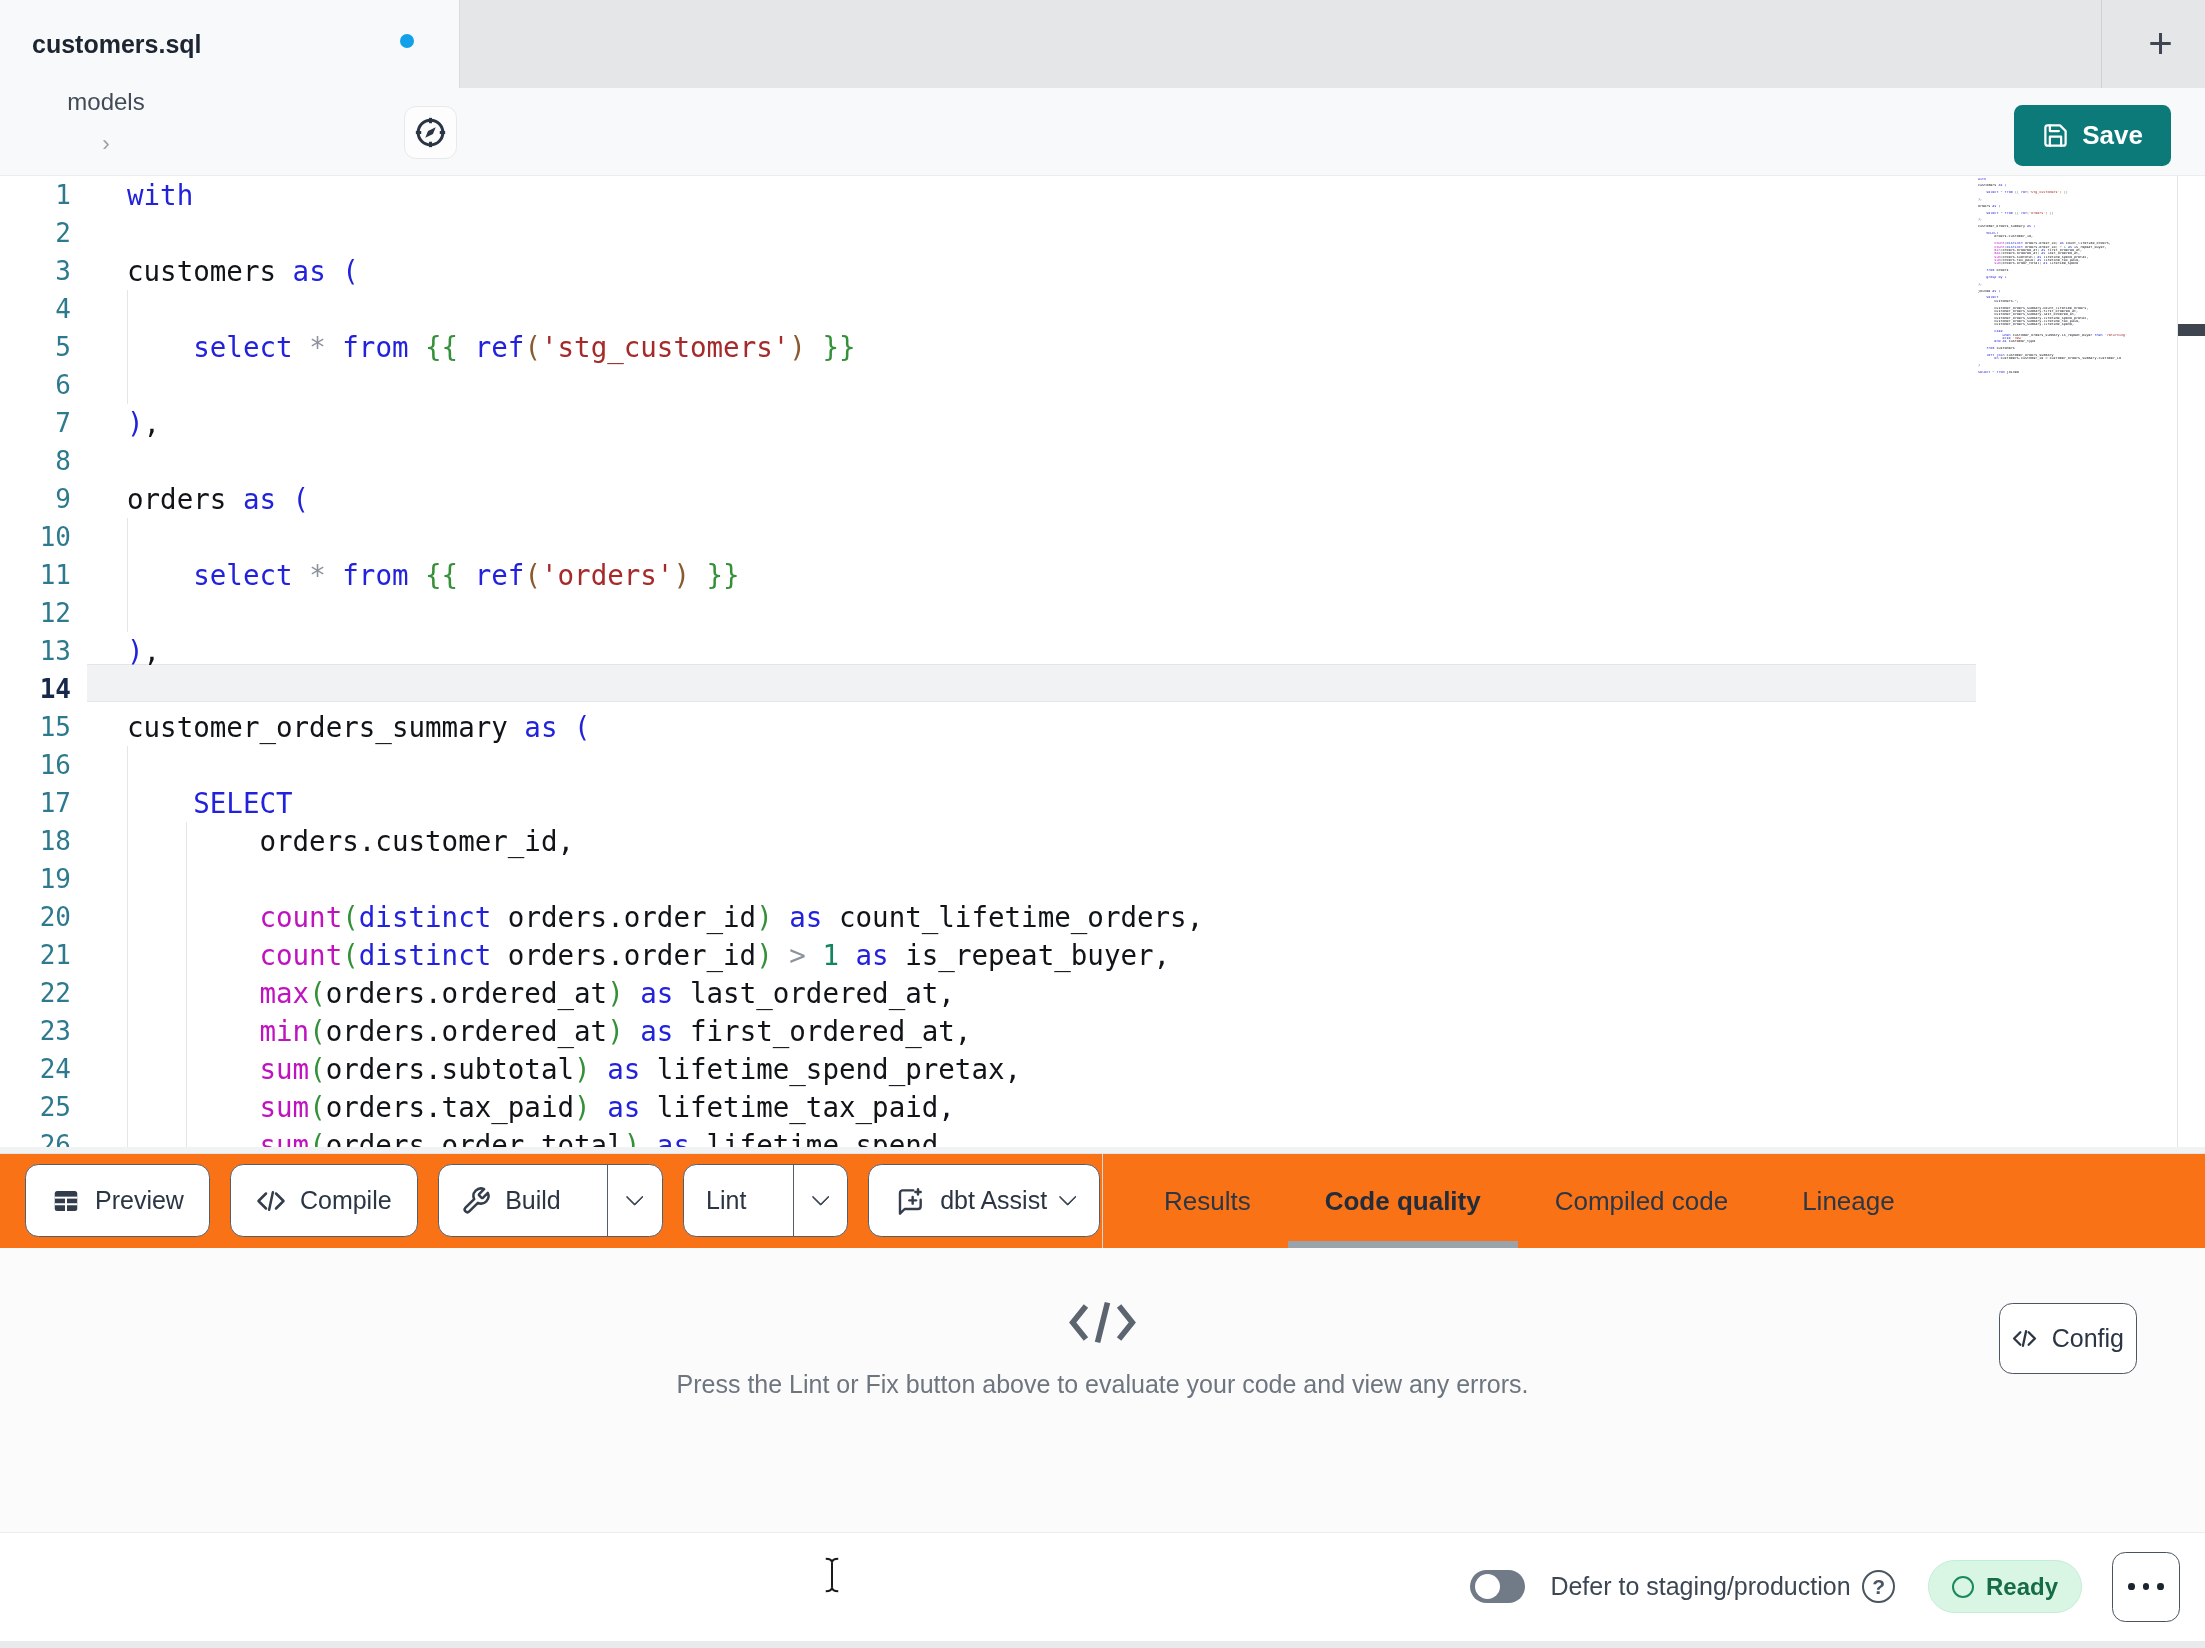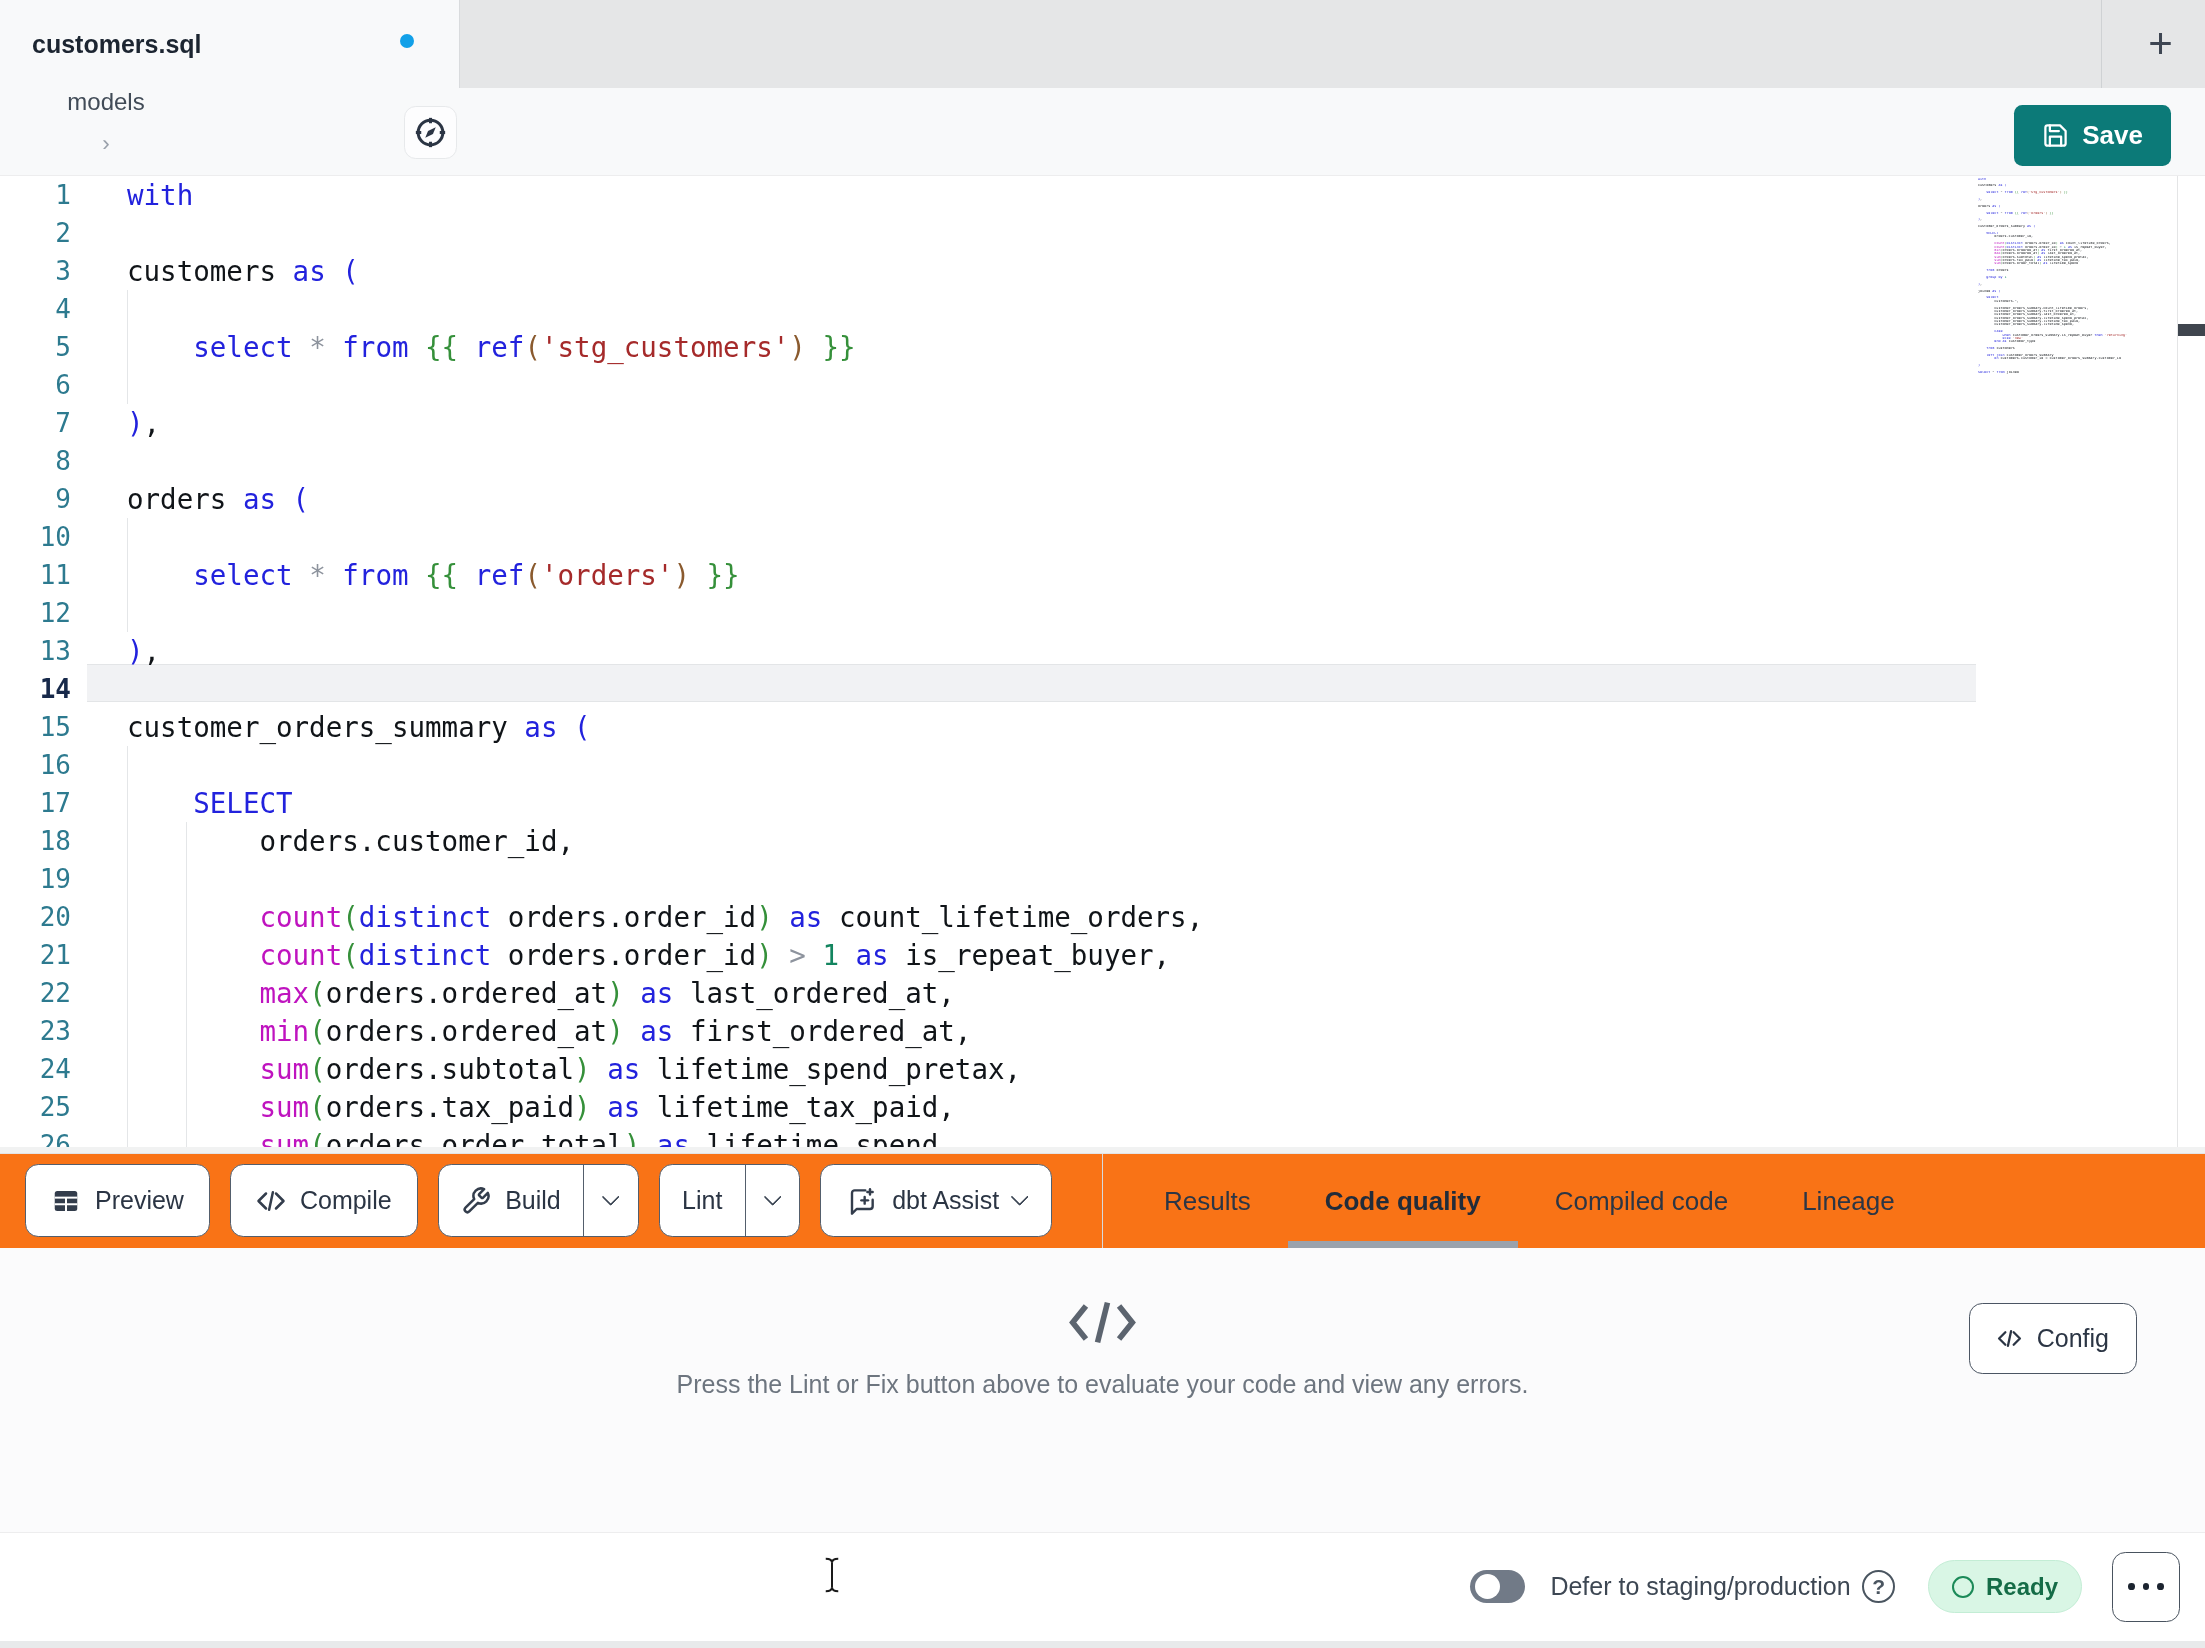--- a/index.html
+++ b/index.html
@@ -52,39 +52,39 @@
   .mml { height:3.4px; overflow:hidden; }
   .vscroll-divider { position:absolute; right:27.5px; top:0; bottom:0; width:0.8px; background:#e4e5e6; }
   .vscroll-thumb { position:absolute; right:0; width:27.5px; top:148px; height:11.7px; background:#3f454e; }
   .hscroll { position:absolute; left:0; right:0; bottom:0; height:5.8px; background:#f1f2f2; }
 
   
   .toolbar { position:absolute; top:1153px; left:0; right:0; height:95px; background:#f97316;
              border-top:0.8px solid #e3e4e6; }
   .btnrow { position:absolute; left:25px; top:10px; height:73px; display:flex; gap:20px; }
   .tbtn, .btn-group { background:#fff; border:1.7px solid #535e6c; border-radius:13.3px; height:73px;
-             display:flex; align-items:center; color:#2b3544; font-size:25px; font-weight:500; }
+             display:flex; align-items:center; color:#2b3544; font-size:25px; font-weight:500;gap:24px; }
   .tbtn { padding:0 25px; gap:14px; }
   .btn-group { padding:0; }
   .seg { display:flex; align-items:center; gap:14px; padding:0 22.5px; height:100%; }
   .seg.chev-seg { border-left:1.7px solid #535e6c; padding:0 20px; }
   .chev { width:13.3px; height:13.3px; border-right:2.5px solid #3c4654; border-bottom:2.5px solid #3c4654;
           border-radius:1.7px; transform:rotate(45deg) translate(-2.5px,-2.5px); }
   .tb-divider { position:absolute; left:1102px; top:0; bottom:0; width:0.8px; background:#d7dadc; }
   .ptabs { position:absolute; left:1127px; top:0; bottom:0; display:flex; }
   .ptab { position:relative; padding:0 37px; display:flex; align-items:center; font-size:26px; color:#2c3645; }
   .ptab.active { font-weight:700; color:#222c3a; }
   .ptab.active::after { content:""; position:absolute; left:0; right:0; bottom:0; height:7.5px; background:#9aa2ac; }
 
   
   .panel { position:absolute; top:1248px; left:0; right:0; height:284px; background:#fbfbfc; }
   .empty { position:absolute; left:0; right:0; top:48px; text-align:center; }
   .empty-title { margin-top:37px; font-size:27.5px; font-weight:700; color:#19222e; }
   .empty-sub { margin-top:18.3px; font-size:25px; color:#6d757f; }
-  .config-btn { position:absolute; right:68px; top:55px; height:71px; padding:0 27px;
+  .config-btn { position:absolute; right:68px; top:55px; height:71px; padding:0 12px;
                 background:#fff; border:1.7px solid #4b5563; border-radius:13.3px;
                 display:flex; align-items:center; gap:15px; font-size:25px; color:#2b3544; }
 
   
   .statusbar { position:absolute; top:1532px; left:0; right:0; height:108px; background:#fff;
                border-top:0.8px solid #ededee; display:flex; align-items:center;
                justify-content:flex-end; padding-right:25px; }
   .toggle { width:55px; height:33px; border-radius:16.7px; background:#717a87; position:relative; }
   .toggle .knob { position:absolute; left:4.2px; top:4.2px; width:25px; height:25px; border-radius:50%; background:#fff; }
   .defer-label { margin-left:25px; font-size:25px; color:#3d4753; }

